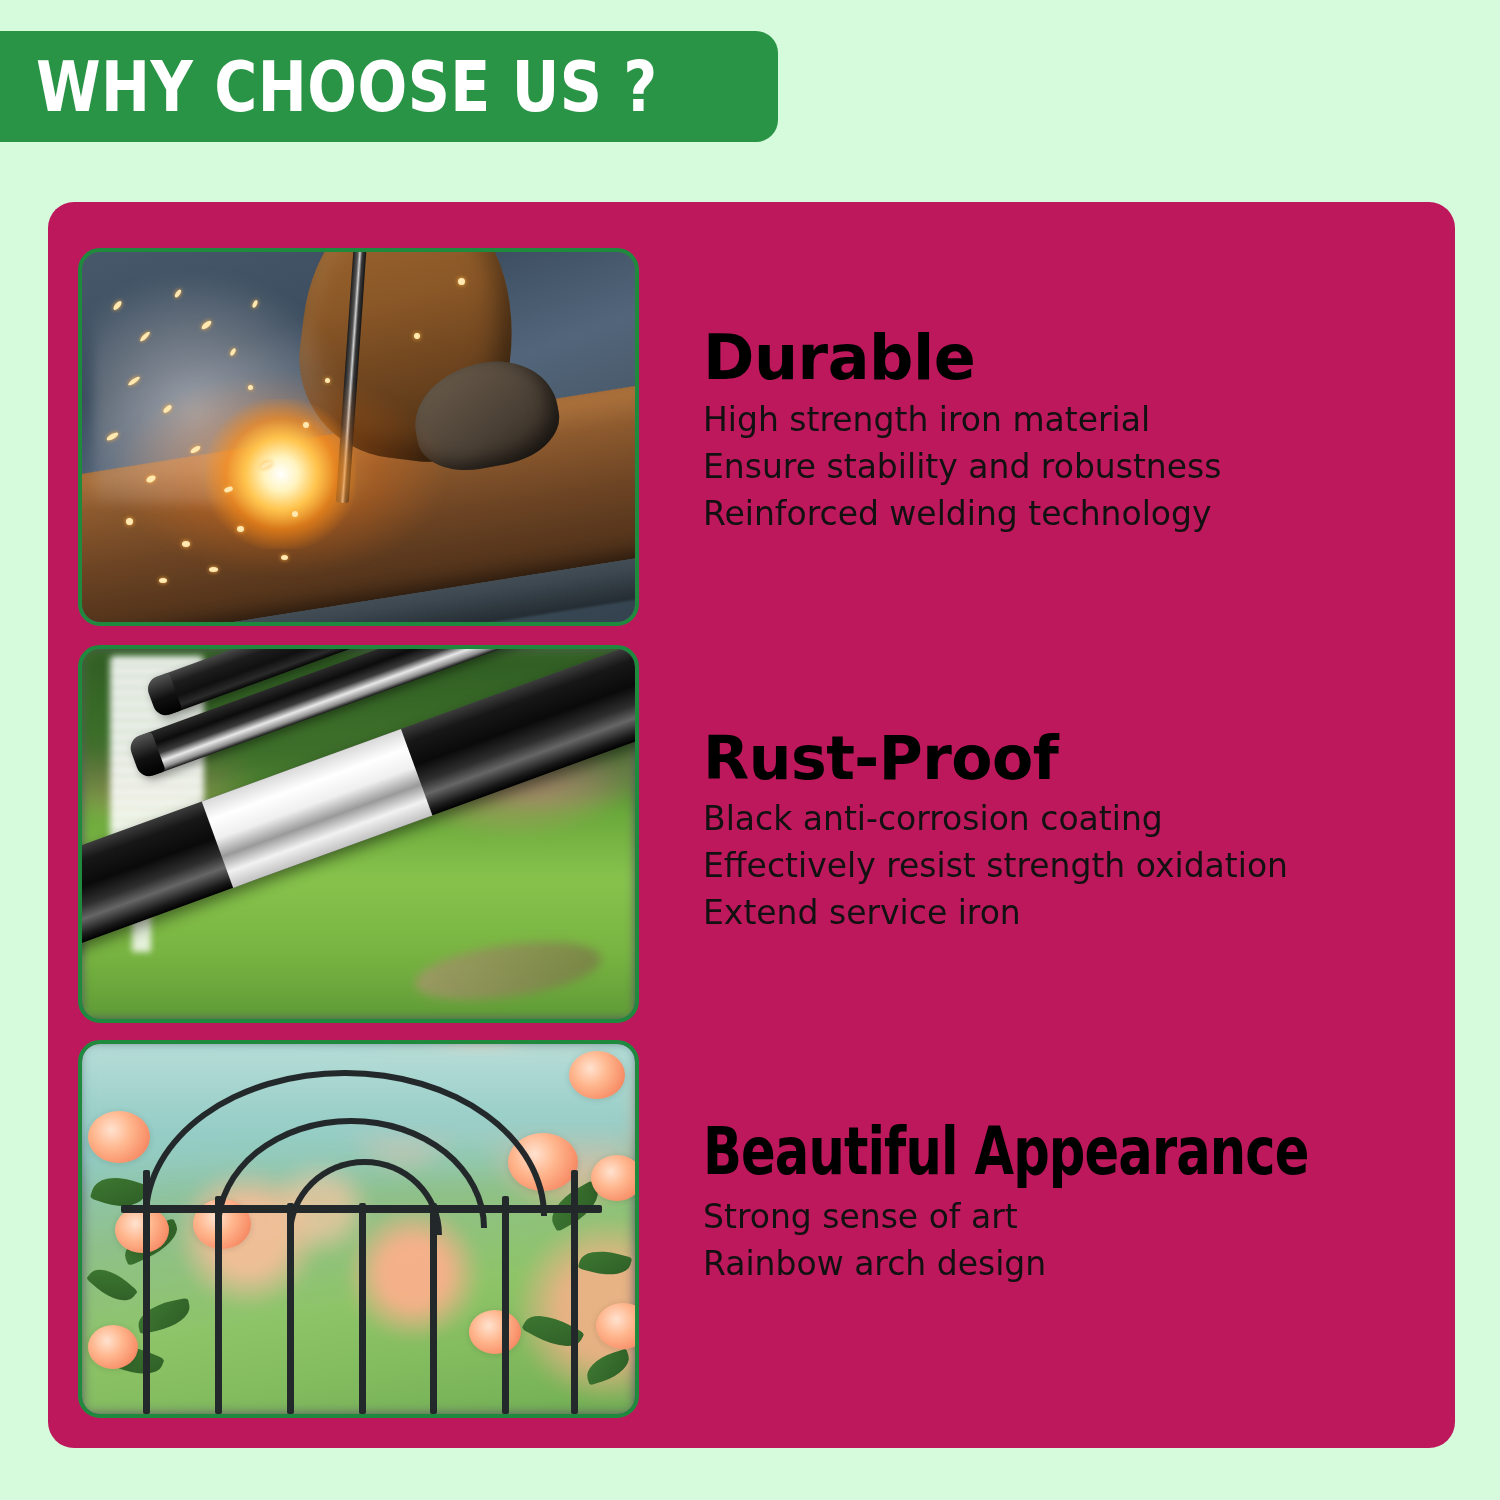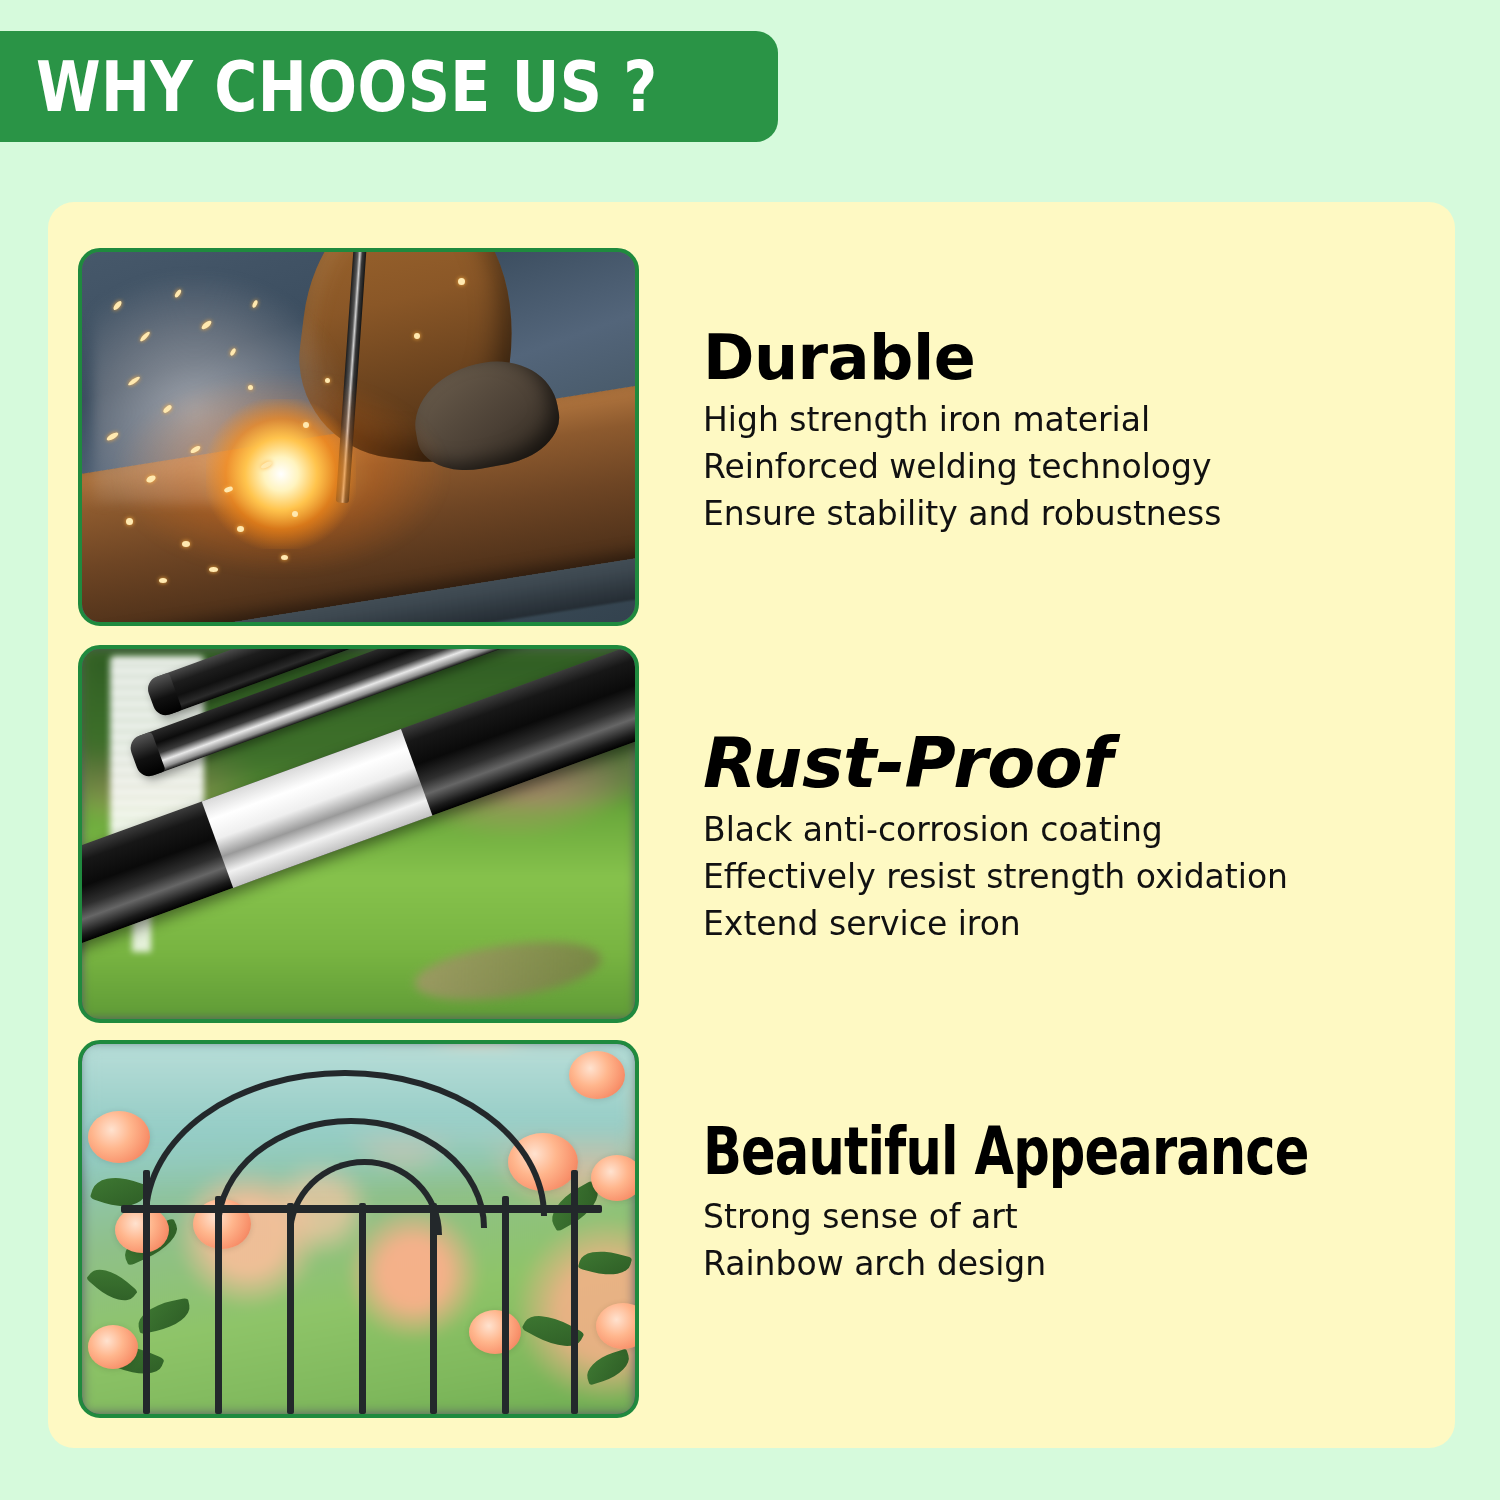--- a/index.html
+++ b/index.html
@@ -27,21 +27,21 @@
     line-height:1;
     margin-left:36px;
     transform:scaleX(0.93);
     transform-origin:left center;
     white-space:nowrap;
   }
 
   
   .card{
     position:absolute;left:48px;top:202px;width:1407px;height:1246px;
-    background:#fef9c3;border-radius:26px;
+    background:#be185d;border-radius:26px;
   }
 
   
   .feature{position:absolute;left:30px;width:1360px;height:370px;}
   .feature.f1{top:46px;}
   .feature.f2{top:443px;}
   .feature.f3{top:838px;}
 
   .photo{
     position:absolute;left:0;top:0;width:553px;height:370px;
@@ -216,21 +216,21 @@
   .f1 .textcol{padding-top:78px;}
   .f2 .textcol{padding-top:82px;}
   .f3 .textcol{padding-top:78px;}
 
   .head{
     color:#000000;font-weight:700;line-height:1.04;margin:0 0 6px 0;
     font-family:"DejaVu Sans","Liberation Sans",sans-serif;
     white-space:nowrap;
   }
   .head.h1{font-size:62px;letter-spacing:-.5px;}
-  .head.h2{font-size:70px;letter-spacing:-.5px;font-style:italic;}
+  .head.h2{font-size:60px;letter-spacing:-.5px;}
   .head.h3{
     font-size:66px;letter-spacing:-1px;
     transform:scaleX(0.86);transform-origin:left center;
     font-family:"Liberation Sans Narrow","DejaVu Sans Condensed","Liberation Sans",sans-serif;
   }
   .lines{margin:0;padding:0;list-style:none;}
   .lines li{
     color:#111111;font-size:33px;line-height:47px;white-space:nowrap;
     font-family:"DejaVu Sans","Liberation Sans",sans-serif;
   }
@@ -284,22 +284,22 @@
             <i class="sp" style="left:60%;top:22%;width:6px;height:6px;"></i>
             <i class="sp" style="left:30%;top:36%;width:5px;height:5px;"></i>
             <i class="sp" style="left:40%;top:46%;width:6px;height:6px;"></i>
           </div>
         </div>
       </div>
       <div class="textcol">
         <h2 class="head h1">Durable</h2>
         <ul class="lines">
           <li>High strength iron material</li>
+          <li>Ensure stability and robustness</li>
           <li>Reinforced welding technology</li>
-          <li>Ensure stability and robustness</li>
         </ul>
       </div>
     </div>
 
     <div class="feature f2">
       <div class="photo">
         <div class="photo-inner">
           <div class="garden-bg"></div>
           <div class="lattice"></div>
           <div class="lat-leg"></div>

